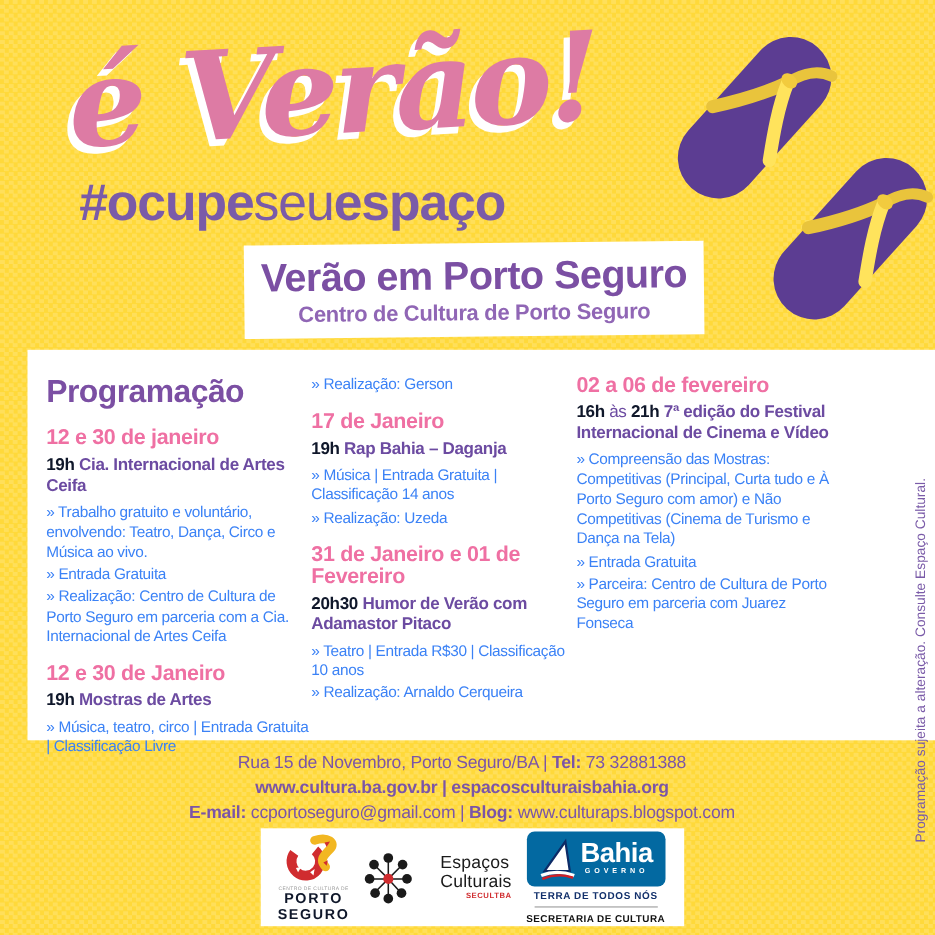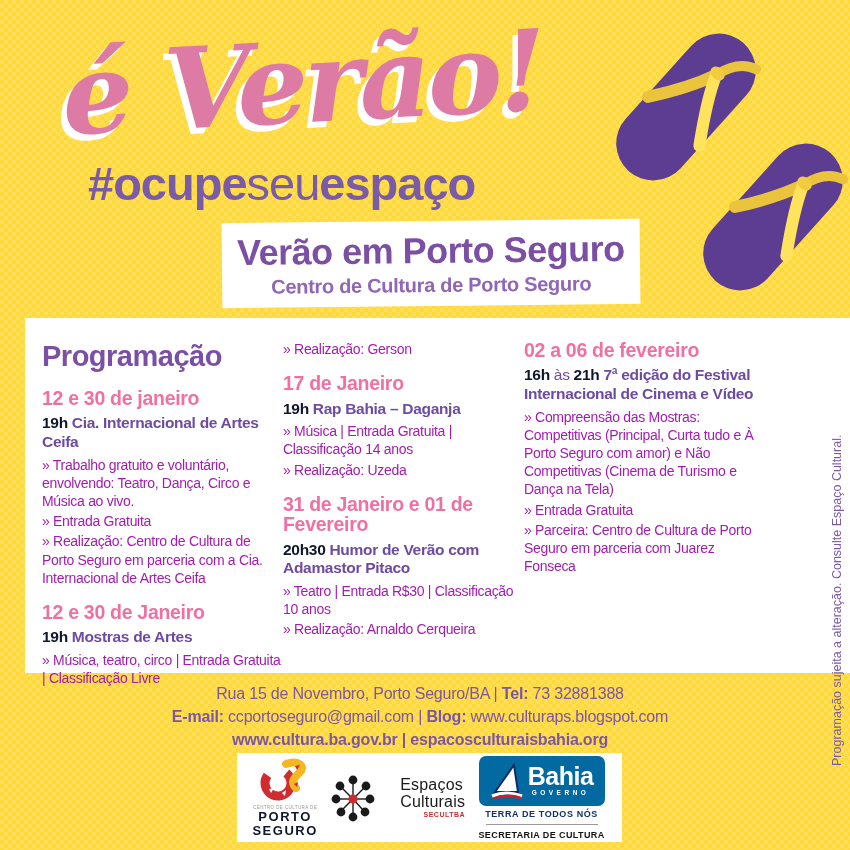--- a/index.html
+++ b/index.html
@@ -13,21 +13,21 @@
   }
   
   .flipflops { position:absolute; top:10px; right:-8px; }
   .title {
     position:absolute; left:62px; top:2px; width:520px; height:165px;
     font-family:"DejaVu Serif", serif; font-style:italic; font-weight:bold;
     font-size:112px; line-height:160px; color:#DD7BA4; white-space:nowrap;
     text-shadow:-6px 6px 0 #FFFFFF; transform:rotate(-3deg); letter-spacing:-4px;
   }
   .hashtag {
-    position:absolute; left:88px; top:156px; font-size:47px; letter-spacing:-1px;
+    position:absolute; left:72px; top:156px; font-size:47px; letter-spacing:-1px;
     color:#7A5BA8; white-space:nowrap;
   }
   .hashtag .hb { font-weight:bold; }
   .hashtag .hr { font-weight:normal; }
   .venue-card {
     position:absolute; left:222px; top:221px; width:418px; height:85px;
     background:#FFFFFF; transform:rotate(-0.6deg);
     display:flex; flex-direction:column; align-items:center; justify-content:center;
   }
   .venue-title { font-size:36px; font-weight:bold; color:#7B4FA3; letter-spacing:-0.5px; }
@@ -38,21 +38,21 @@
     background:#FFFFFF; padding:22px 14px 0 17px;
     display:flex; 
   }
   .col { width:241px; }
   .col > :first-child { margin-top:0; }
   .prog-heading { font-size:29px; font-weight:bold; color:#7B4FA3; letter-spacing:-0.5px; margin:0 0 4px 0; }
   .date { font-size:19.5px; font-weight:bold; color:#EF70A3; margin:15px 0 5px 0; letter-spacing:-0.3px; line-height:1.05; }
   .etitle { font-size:15.5px; font-weight:bold; color:#6C4BA1; line-height:1.2; margin:6px 0 4px 0; letter-spacing:-0.3px; }
   .etitle .time { font-weight:bold; color:#0f172a; }
   .etitle .mid { font-weight:normal; }
-  .bullet { font-size:14px; color:#a21caf; line-height:1.3; margin:2px 0; letter-spacing:-0.3px; }
+  .bullet { font-size:14px; color:#3b82f6; line-height:1.3; margin:2px 0; letter-spacing:-0.3px; }
   
   .side-note {
     position:absolute; left:830px; top:766px; width:352px; white-space:nowrap;
     transform:rotate(-90deg); transform-origin:0 0;
     font-size:12.5px; color:#7A5BA8;
   }
   
   .contacts { position:absolute; left:0; top:682px; width:840px; text-align:center;
     color:#7B55A7; font-size:16px; line-height:1.45; letter-spacing:-0.2px; }
   .contacts .b { font-weight:bold; }
@@ -143,22 +143,22 @@
       <div class="bullet">» Compreensão das Mostras: Competitivas (Principal, Curta tudo e À Porto Seguro com amor) e Não Competitivas (Cinema de Turismo e Dança na Tela)</div>
       <div class="bullet">» Entrada Gratuita</div>
       <div class="bullet">» Parceira: Centro de Cultura de Porto Seguro em parceria com Juarez Fonseca</div>
     </div>
   </div>
 
   <div class="side-note">Programação sujeita a alteração. Consulte Espaço Cultural.</div>
 
   <div class="contacts">
     <div class="cline"><span>Rua 15 de Novembro, Porto Seguro/BA | </span><span class="b">Tel:</span><span> 73 32881388</span></div>
+    <div class="cline cline3">www.cultura.ba.gov.br | espacosculturaisbahia.org</div>
     <div class="cline"><span class="b">E-mail:</span><span> ccportoseguro@gmail.com | </span><span class="b">Blog:</span><span> www.culturaps.blogspot.com</span></div>
-    <div class="cline cline3">www.cultura.ba.gov.br | espacosculturaisbahia.org</div>
   </div>
 
   <div class="logo-bar">
 
     <div class="logo">
       <svg width="54" height="46" viewBox="0 0 54 46">
         <circle cx="20" cy="25" r="13" fill="none" stroke="#D02C2F" stroke-width="9" stroke-dasharray="60 22" transform="rotate(-50 20 25)"></circle>
         <path d="M28 6 C 40 2 48 8 42 14 C 36 20 32 24 38 30" stroke="#F2B722" stroke-width="8" fill="none" stroke-linecap="round"></path>
         <polygon points="12,18 17,15 15,21" fill="#FFFFFF"></polygon>
         <polygon points="11,31 16,30 13,35" fill="#FFFFFF"></polygon>

